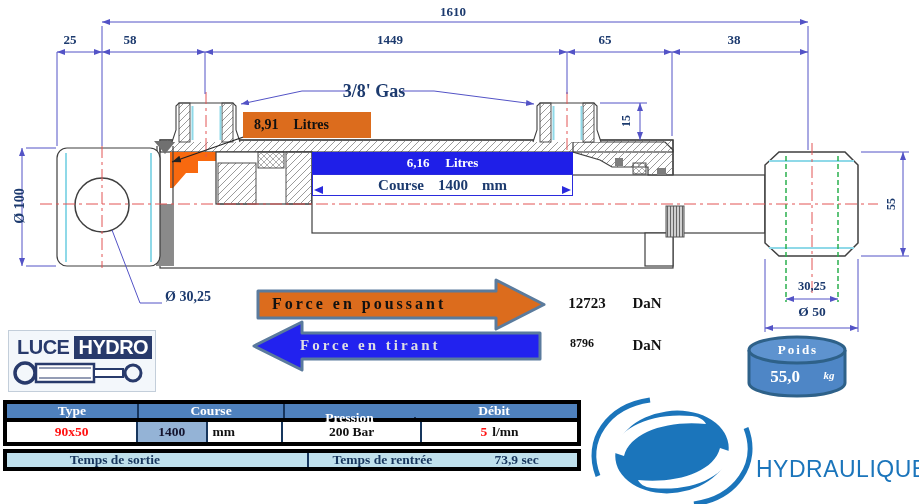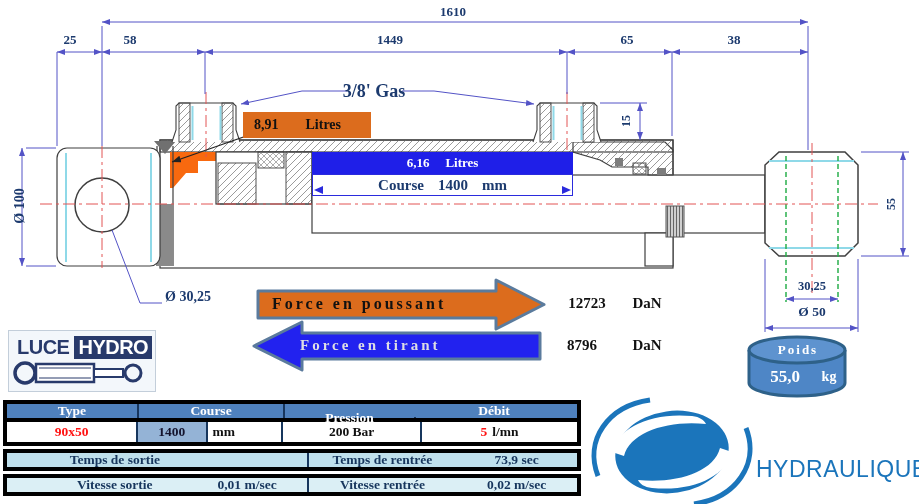--- a/index.html
+++ b/index.html
@@ -7,21 +7,21 @@
           font-family:"Liberation Serif",serif;}
   #drawing{position:absolute;left:0;top:0;}
   .t{position:absolute;font-family:"Liberation Serif",serif;font-weight:700;color:#1c3a6e;
      white-space:nowrap;font-size:13px;line-height:1.1;}
   .c{transform:translateX(-50%);}
   .rot{transform:translate(-50%,-50%) rotate(-90deg);}
   .black{color:#111;}
   .white{color:#fff;}
   .box{position:absolute;display:flex;align-items:center;box-sizing:border-box;}
   .vol-orange{left:243px;top:112px;width:128px;height:26px;background:#DC6C1D;
-     padding-left:11px;gap:27px;color:#111;font-weight:700;font-size:14px;}
+     padding-left:11px;gap:15px;color:#111;font-weight:700;font-size:14px;}
   .vol-blue{left:312px;top:152px;width:261px;height:22px;background:#1F1FE8;
      justify-content:center;gap:16px;color:#fff;font-weight:700;font-size:13px;}
   .course{left:312px;top:174px;width:261px;height:22px;background:#fff;
      border:1.5px solid #2B2BDD;justify-content:center;gap:14px;color:#1c3a6e;
      font-weight:700;font-size:15px;}
   .course .arr{position:absolute;bottom:1px;width:0;height:0;border-top:4px solid transparent;
      border-bottom:4px solid transparent;}
   .course .al{left:1px;border-right:9px solid #2B2BDD;}
   .course .ar{right:1px;border-left:9px solid #2B2BDD;}
   .flabel{position:absolute;font-weight:700;letter-spacing:3px;white-space:nowrap;}
@@ -193,21 +193,21 @@
       <path d="M732,452 C726,476 694,492 652,488 C644,487 640,484 638,480 C676,484 714,472 720,448 Z" fill="#fff"></path>
       <path d="M598,476 C584,440 608,406 650,400" stroke="#1B75BB" stroke-width="5" fill="none"></path>
       <path d="M746,428 C760,464 736,498 694,504" stroke="#1B75BB" stroke-width="5" fill="none"></path>
     </g>
   </svg>
 
   <div class="t c" style="left:453px;top:5px;">1610</div>
   <div class="t c" style="left:70px;top:33px;">25</div>
   <div class="t c" style="left:130px;top:33px;">58</div>
   <div class="t c" style="left:390px;top:33px;">1449</div>
-  <div class="t c" style="left:605px;top:33px;margin-left:22px;">65</div>
+  <div class="t c" style="left:605px;top:33px;">65</div>
   <div class="t c" style="left:734px;top:33px;">38</div>
   <div class="t rot" style="left:20px;top:206px;font-size:14px;">Ø 100</div>
   <div class="t rot" style="left:627px;top:121px;font-size:12px;">15</div>
   <div class="t rot" style="left:892px;top:204px;font-size:12px;">55</div>
   <div class="t" style="left:165px;top:289px;font-size:14px;">Ø 30,25</div>
   <div class="t c" style="left:812px;top:280px;font-size:12.5px;">30,25</div>
   <div class="t c" style="left:812px;top:305px;font-size:13.5px;">Ø 50</div>
   <div class="t c" style="left:374px;top:82px;font-size:18px;">3/8' Gas</div>
 
   <div class="box vol-orange">
@@ -223,26 +223,26 @@
     <span>Course</span>
     <span>1400</span>
     <span>mm</span>
     <span class="arr ar"></span>
   </div>
 
   <div class="flabel black" style="left:272px;top:295px;font-size:16px;">Force en poussant</div>
   <div class="t c black" style="left:587px;top:295px;font-size:15px;">12723</div>
   <div class="t c black" style="left:647px;top:295px;font-size:15px;">DaN</div>
   <div class="flabel" style="left:300px;top:337px;font-size:15px;color:#dedee4;">Force en tirant</div>
-  <div class="t c black" style="left:582px;top:337px;font-size:15px;">8796</div>
+  <div class="t c black" style="left:582px;top:337px;font-size:12px;">8796</div>
   <div class="t c black" style="left:647px;top:337px;font-size:15px;">DaN</div>
 
   <div class="t c white" style="left:798px;top:343px;font-size:13px;letter-spacing:2px;">Poids</div>
   <div class="t c white" style="left:785px;top:368px;font-size:17px;">55,0</div>
-  <div class="t c white" style="left:829px;top:369px;font-size:14px;">kg</div>
+  <div class="t c white" style="left:829px;top:369px;font-size:11px;font-style:italic;">kg</div>
 
   <div class="luce">
     <div class="luce-row">
       <span>LUCE</span>
       <span class="hy">HYDRO</span>
     </div>
     <svg width="140" height="28">
       <circle cx="16" cy="14" r="10" stroke="#283A6B" stroke-width="3.5" fill="none"></circle>
       <circle cx="124" cy="14" r="8" stroke="#283A6B" stroke-width="3" fill="none"></circle>
       <rect x="27" y="5" width="58" height="18" stroke="#283A6B" stroke-width="2.5" fill="#fff"></rect>
@@ -273,25 +273,15 @@
     </div>
     <div class="trow tsub r3">
       <div class="half" style="width:286px;">
         <span class="lab">Temps de sortie</span>
       </div>
       <div class="half" style="width:288px;">
         <span class="lab">Temps de rentrée</span>
         <span class="val">73,9 sec</span>
       </div>
     </div>
-    <div class="trow tsub r4">
-      <div class="half" style="width:286px;">
-        <span class="lab">Vitesse sortie</span>
-        <span class="val">0,01 m/sec</span>
-      </div>
-      <div class="half" style="width:288px;">
-        <span class="lab">Vitesse rentrée</span>
-        <span class="val">0,02 m/sec</span>
-      </div>
-    </div>
   </div>
 
 </div>
 
 </body></html>

